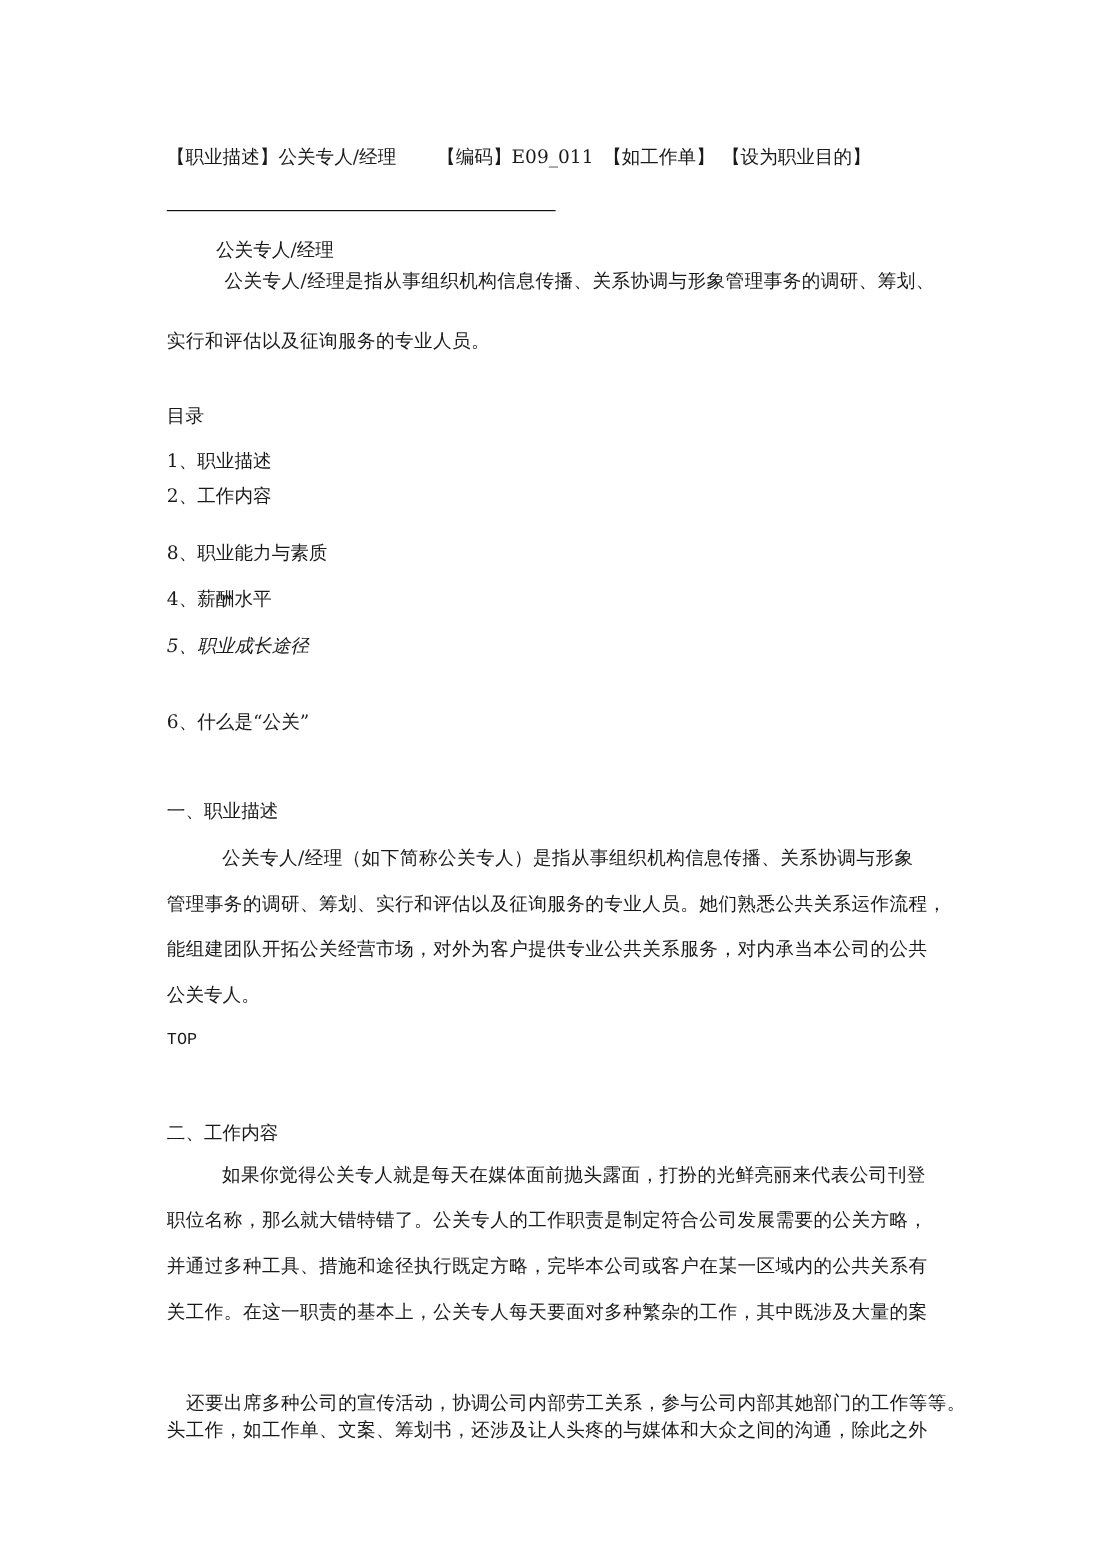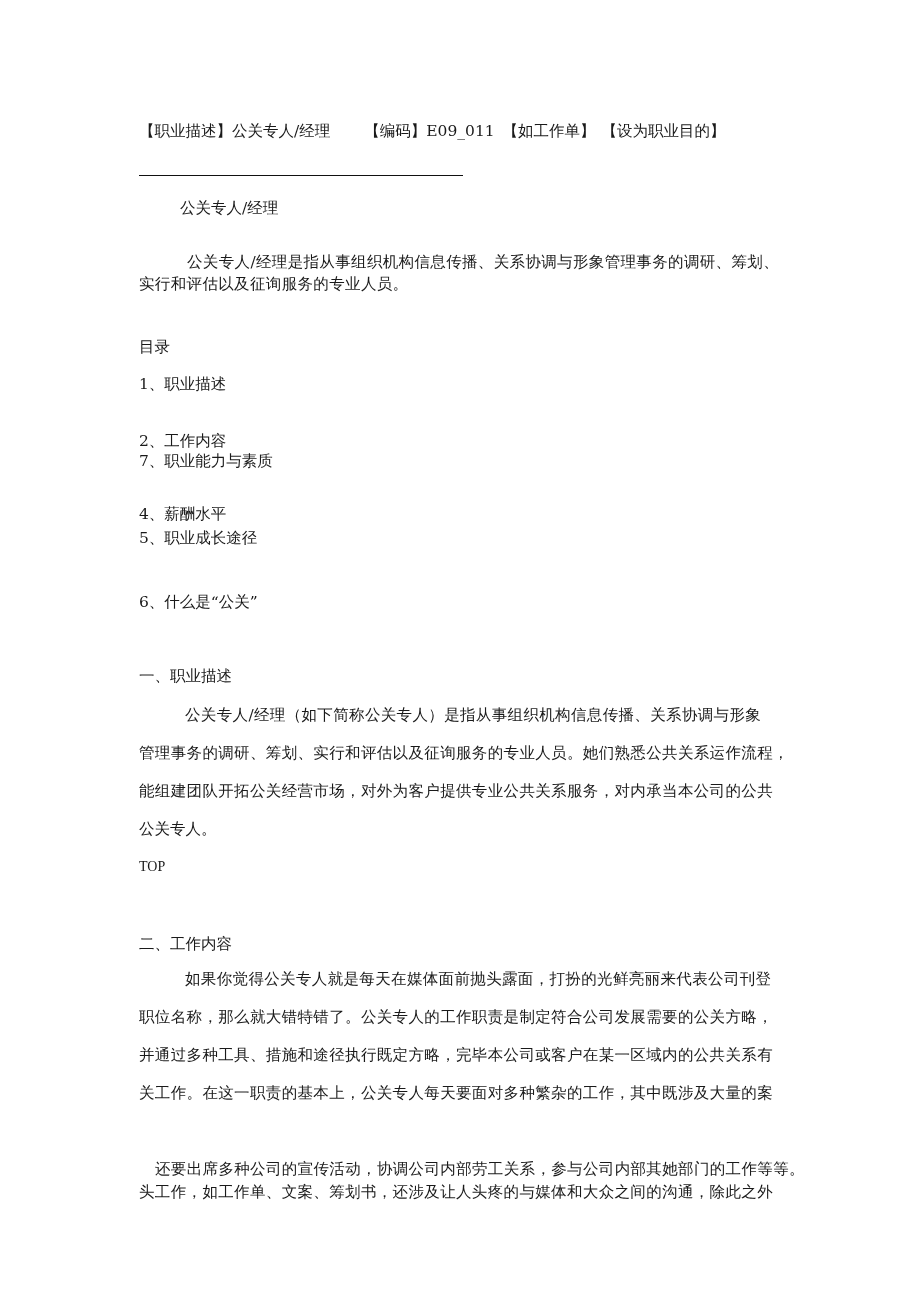--- a/index.html
+++ b/index.html
@@ -5,49 +5,49 @@
     html, body { margin: 0; padding: 0; background: #ffffff; }
     body {
       width: 920px; height: 1302px; position: relative; overflow: hidden;
       font-family: "DejaVu Serif", "Liberation Serif", serif;
       color: #1a1a1a;
     }
     .line {
       position: absolute; left: 139px; white-space: nowrap;
       font-size: 15.5px; line-height: 20px;
     }
-    .sans { font-family: Liberation Serif, serif; text-align: center; }
+    .sans { font-family: Liberation Mono, monospace; text-align: center; }
     .rule {
       position: absolute; left: 139px; top: 175px; width: 324px; height: 1px;
       background: #111;
     }
     .justify { letter-spacing: 0.35px; }
   </style>
 </head>
 <body>
 
 <div>
 
   <div class="line" style="top:121px;">
     <span>【职业描述】公关专人/经理</span><span style="display:inline-block;width:34px;"></span><span>【编码】E09_011</span><span style="display:inline-block;width:8px;"></span><span>【如工作单】</span><span style="display:inline-block;width:6px;"></span><span>【设为职业目的】</span>
   </div>
 
   <div class="rule"></div>
 
   <div class="line" style="top:198px; left:180px;">公关专人/经理</div>
 
-  <div class="line justify" style="top:252px; left:187px;">公关专人/经理是指从事组织机构信息传播、关系协调与形象管理事务的调研、筹划、</div>
+  <div class="line justify" style="top:224px; left:187px;">公关专人/经理是指从事组织机构信息传播、关系协调与形象管理事务的调研、筹划、</div>
   <div class="line justify" style="top:274px;">实行和评估以及征询服务的专业人员。</div>
 
   <div class="line" style="top:337px;">目录</div>
   <div class="line" style="top:374px;">1、职业描述</div>
-  <div class="line" style="top:431px;text-align:right;">2、工作内容</div>
-  <div class="line" style="top:451px;">7、职业能力与素质</div>
-  <div class="line" style="top:489px;margin-top:15px;">4、薪酬水平</div>
-  <div class="line" style="top:528px;">5、职业成长途径</div>
+  <div class="line" style="top:403px;text-align:right;">2、工作内容</div>
+  <div class="line" style="top:451px;">8、职业能力与素质</div>
+  <div class="line" style="top:489px;">4、薪酬水平</div>
+  <div class="line" style="top:528px;font-style:italic;">5、职业成长途径</div>
   <div class="line" style="top:592px;">6、什么是“公关”</div>
 
   <div class="line" style="top:666px;">一、职业描述</div>
   <div class="line justify" style="top:705px; left:185px;">公关专人/经理（如下简称公关专人）是指从事组织机构信息传播、关系协调与形象</div>
   <div class="line justify" style="top:743px;">管理事务的调研、筹划、实行和评估以及征询服务的专业人员。她们熟悉公共关系运作流程，</div>
   <div class="line justify" style="top:781px;">能组建团队开拓公关经营市场，对外为客户提供专业公共关系服务，对内承当本公司的公共</div>
   <div class="line" style="top:819px;">公关专人。</div>
   <div class="line sans" style="top:857px; font-size:14px;">TOP</div>
 
   <div class="line" style="top:934px;">二、工作内容</div>

